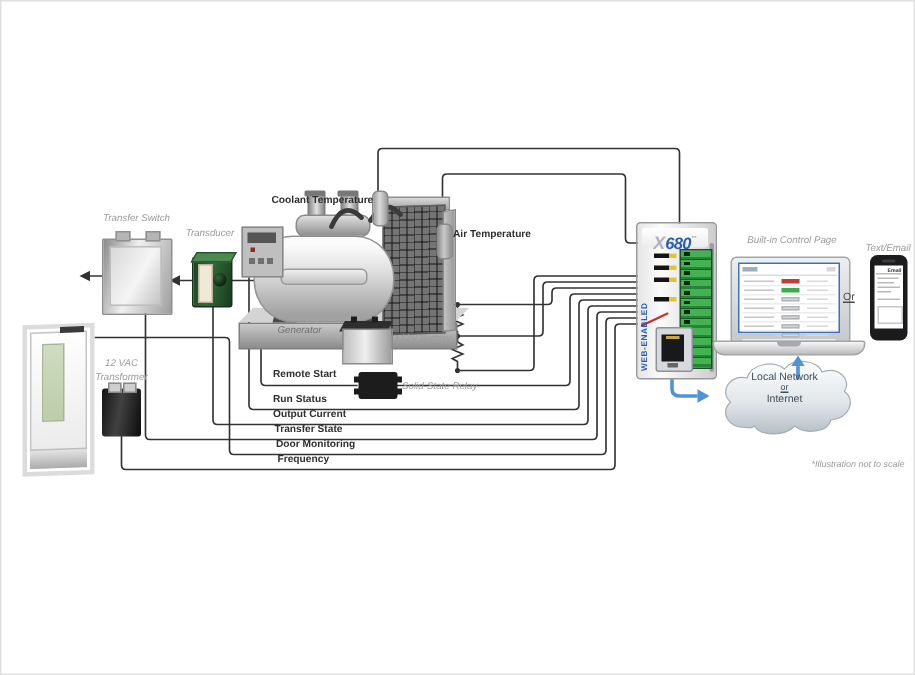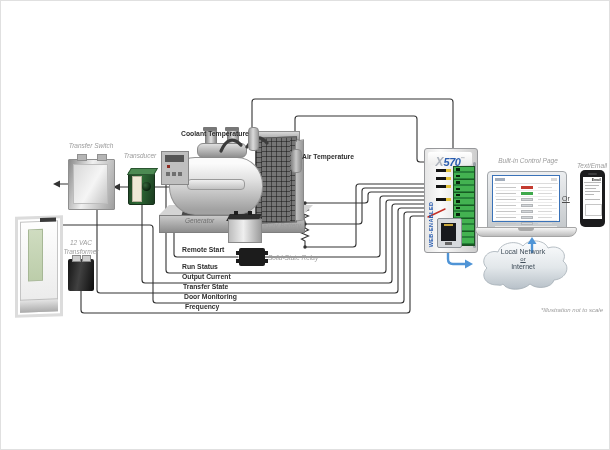--- a/index.html
+++ b/index.html
@@ -239,21 +239,21 @@
   <div class="il" style="left:262px;top:221px;">+12V Battery</div>
   <div class="il" style="left:267px;top:253px;">Solid-State Relay</div>
   <div class="bl" style="left:181px;top:245px;">Remote Start</div>
   <div class="bl" style="left:181px;top:262px;">Run Status</div>
   <div class="bl" style="left:181px;top:272px;">Output Current</div>
   <div class="bl" style="left:182px;top:282px;">Transfer State</div>
   <div class="bl" style="left:183px;top:292px;">Door Monitoring</div>
   <div class="bl" style="left:184px;top:302px;">Frequency</div>
 
   <div class="abs x420">
-    <div class="logo"><span class="lx">X</span><span class="lm">570</span><span class="tm">™</span></div>
+    <div class="logo"><span class="lx">X</span><span class="lm">680</span><span class="tm">™</span></div>
     <div class="rail"></div>
     <div class="terms">
       <div class="holes"></div>
     </div>
     <div class="stub" style="top:20px;"></div>
       <div class="tip" style="top:20px;"></div>
     <div class="stub" style="top:28px;"></div>
       <div class="tip" style="top:28px;"></div>
     <div class="stub" style="top:36px;"></div>
       <div class="tip" style="top:36px;"></div>

